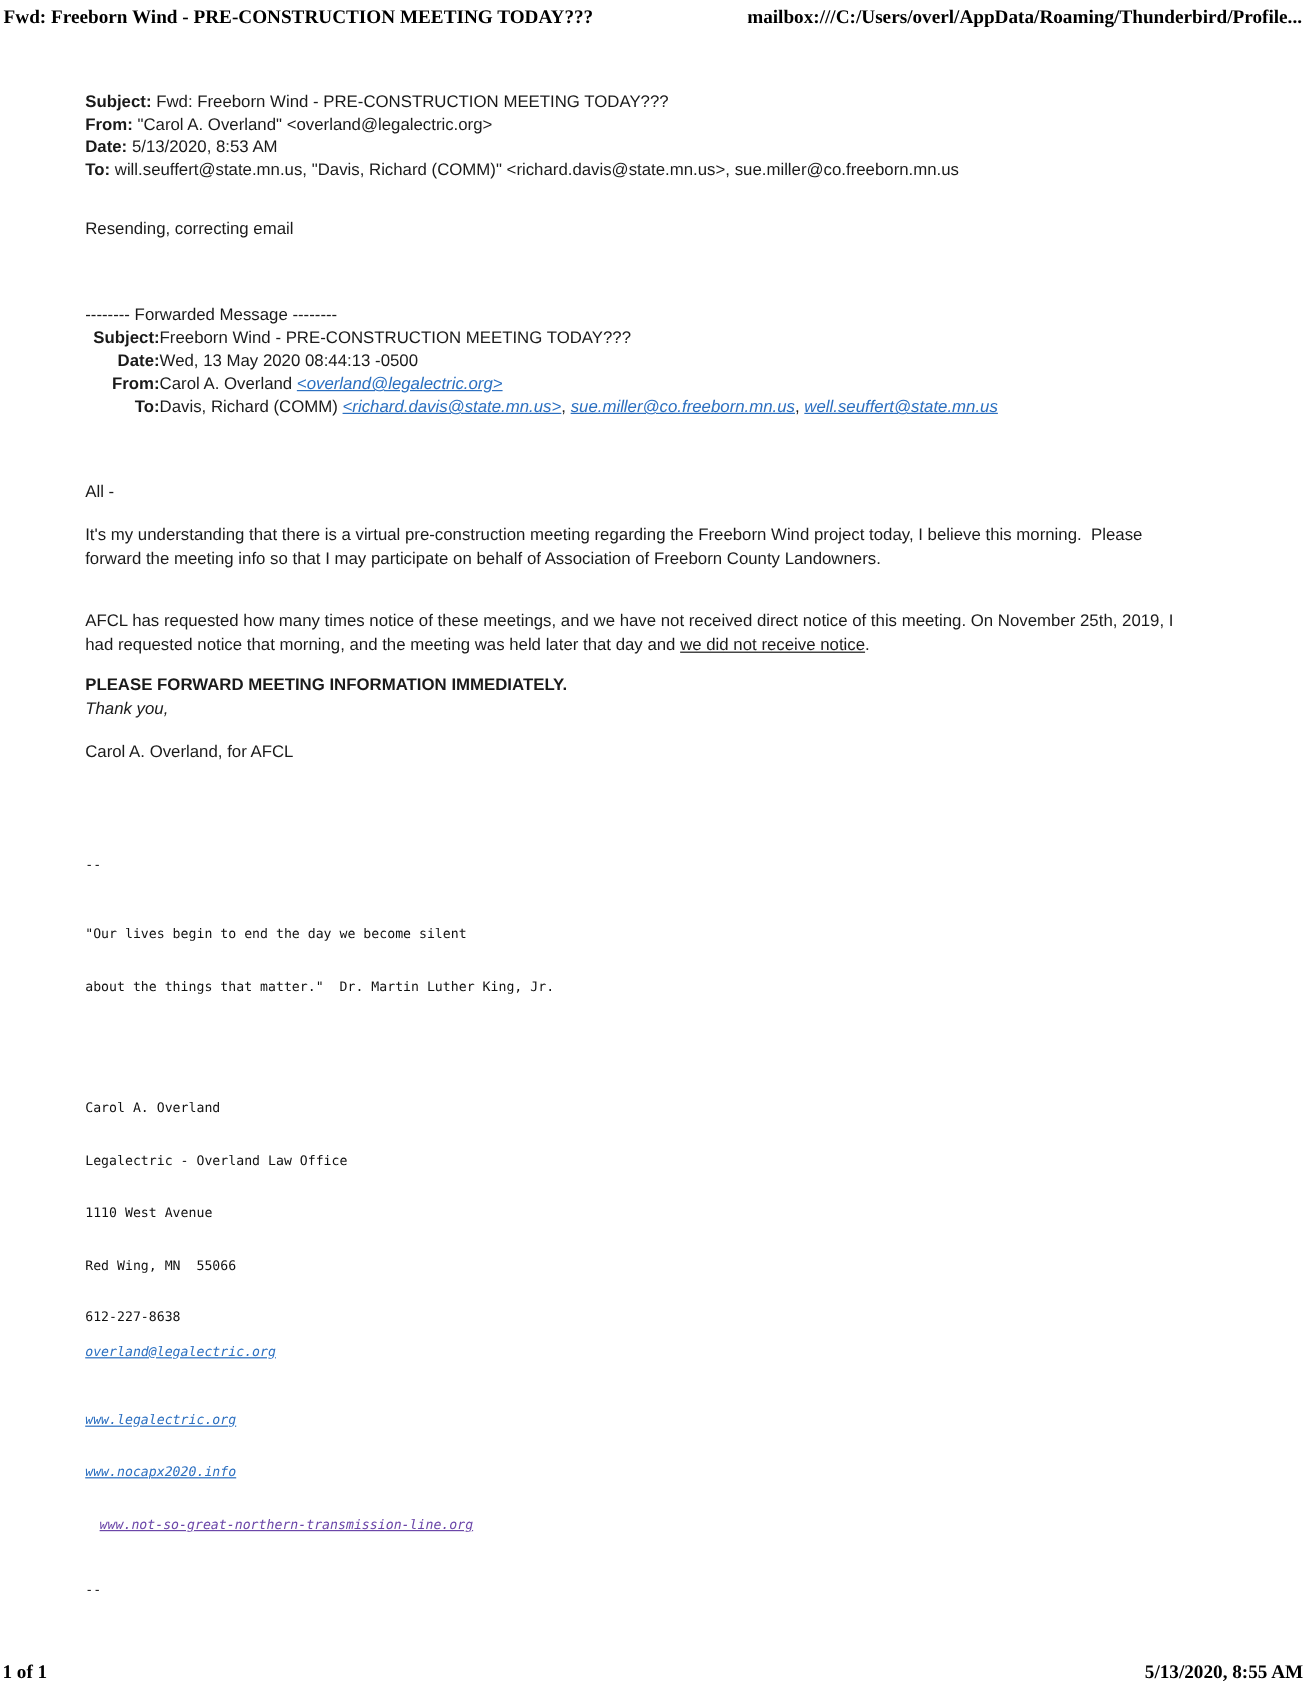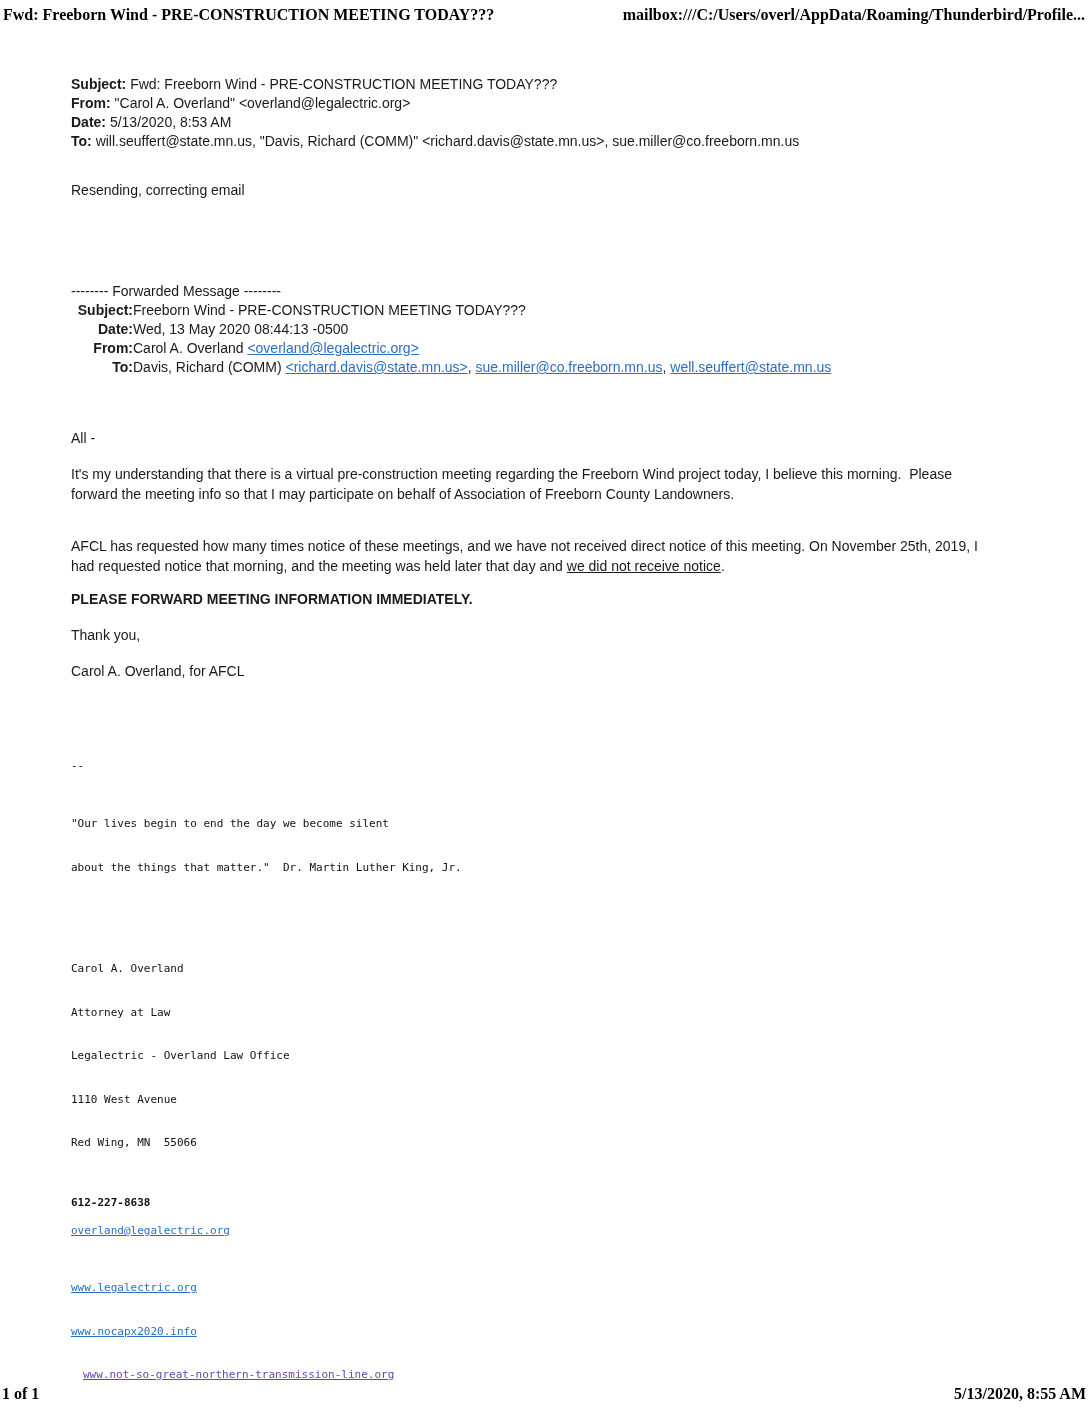--- a/index.html
+++ b/index.html
@@ -27,46 +27,46 @@
   }
   .pre { white-space:pre-wrap; }
 
   
   .hdr-row { line-height:19px; }
   .hdr-label { font-weight:bold; white-space:pre; }
 
   .intro { margin-top:29px; line-height:20px; }
 
   
-  .fwd-divider { margin-top:82px; line-height:19px; }
+  .fwd-divider { margin-top:53px; line-height:19px; }
   .fwd-row { display:flex; line-height:19px; }
   .fwd-label { min-width:62px; text-align:right; font-weight:bold; white-space:pre; }
   .fwd-value { white-space:pre-wrap; }
 
-  a.link { color:#2b6fc0; text-decoration:underline; }
+  a.link { color:#2b6fc0; text-decoration:underline;font-style:italic; }
   a.visited { color:#6b46a8;margin-left:12px; }
 
   
   .salutation { margin-top:51px; line-height:20.5px; }
   .para { margin-top:15px; }
   .para.second { margin-top:31px; }
   .para .line { line-height:20.5px; }
   .u { text-decoration:underline; }
   .demand { margin-top:12px; font-weight:bold; line-height:20.5px; }
-  .thanks { margin-top:16px; line-height:20.5px; }
+  .thanks { margin-top:0; line-height:20.5px;font-style:italic; }
   .signoff { margin-top:15px; line-height:20.5px; }
 
   
   .sig { font-family:"DejaVu Sans Mono", monospace; font-size:11px; color:#111; }
   .sig .mono { line-height:14.5px; white-space:pre-wrap; }
   .sig-first { margin-top:78px; }
   .sig-second { margin-top:10.5px; }
   .sig .quote { margin-top:14.5px; }
   .sig .contact { margin-top:29px; }
-  .sig .phone { margin-top:16px;font-weight:bold; }
+  .sig .phone { margin-top:0; }
   .sig .email-line { margin-top:14px; }
   .sig .links { margin-top:13.5px; }
 </style>
 </head>
 <body>
 
 <header class="page-header">
   <span>Fwd: Freeborn Wind - PRE-CONSTRUCTION MEETING TODAY???</span>
   <span>mailbox:///C:/Users/overl/AppData/Roaming/Thunderbird/Profile...</span>
 </header>
@@ -127,21 +127,20 @@
   <div class="signoff">Carol A. Overland, for AFCL</div>
 
   <section class="sig sig-first">
     <div class="mono dashes">--</div>
     <div class="mono quote">
       <div>"Our lives begin to end the day we become silent</div>
       <div>about the things that matter."  Dr. Martin Luther King, Jr.</div>
     </div>
     <div class="mono contact">
       <div>Carol A. Overland</div>
-      <div>Attorney at Law</div>
       <div>Legalectric - Overland Law Office</div>
       <div>1110 West Avenue</div>
       <div>Red Wing, MN  55066</div>
     </div>
     <div class="mono phone">612-227-8638</div>
     <div class="mono email-line"><a href="#" class="link">overland@legalectric.org</a></div>
     <div class="mono links">
       <div><a href="#" class="link">www.legalectric.org</a></div>
       <div><a href="#" class="link">www.nocapx2020.info</a></div>
       <div><a href="#" class="link visited">www.not-so-great-northern-transmission-line.org</a></div>

